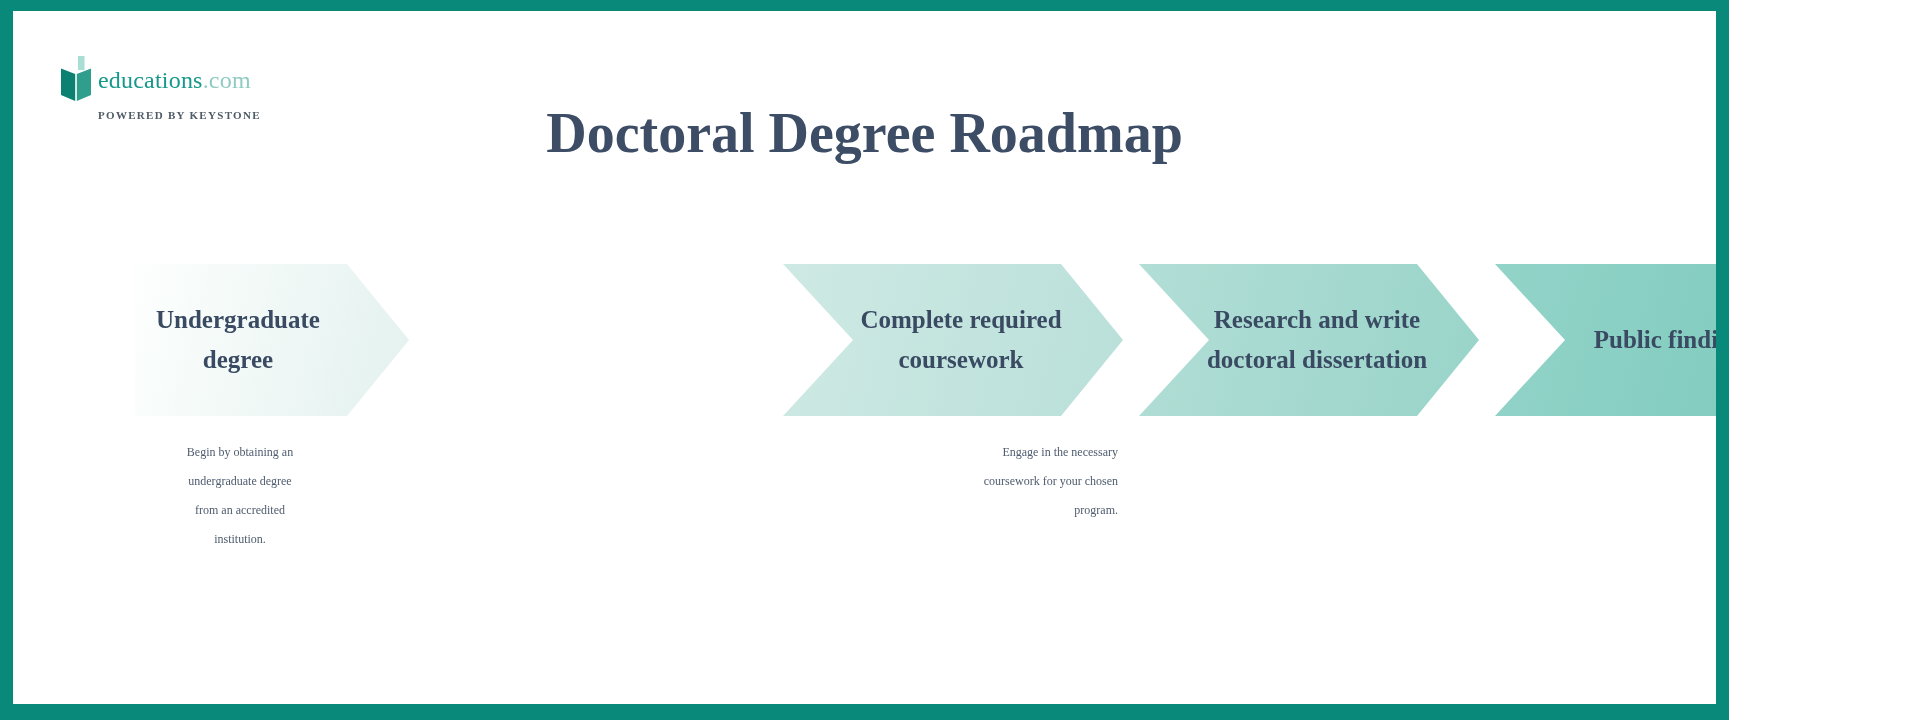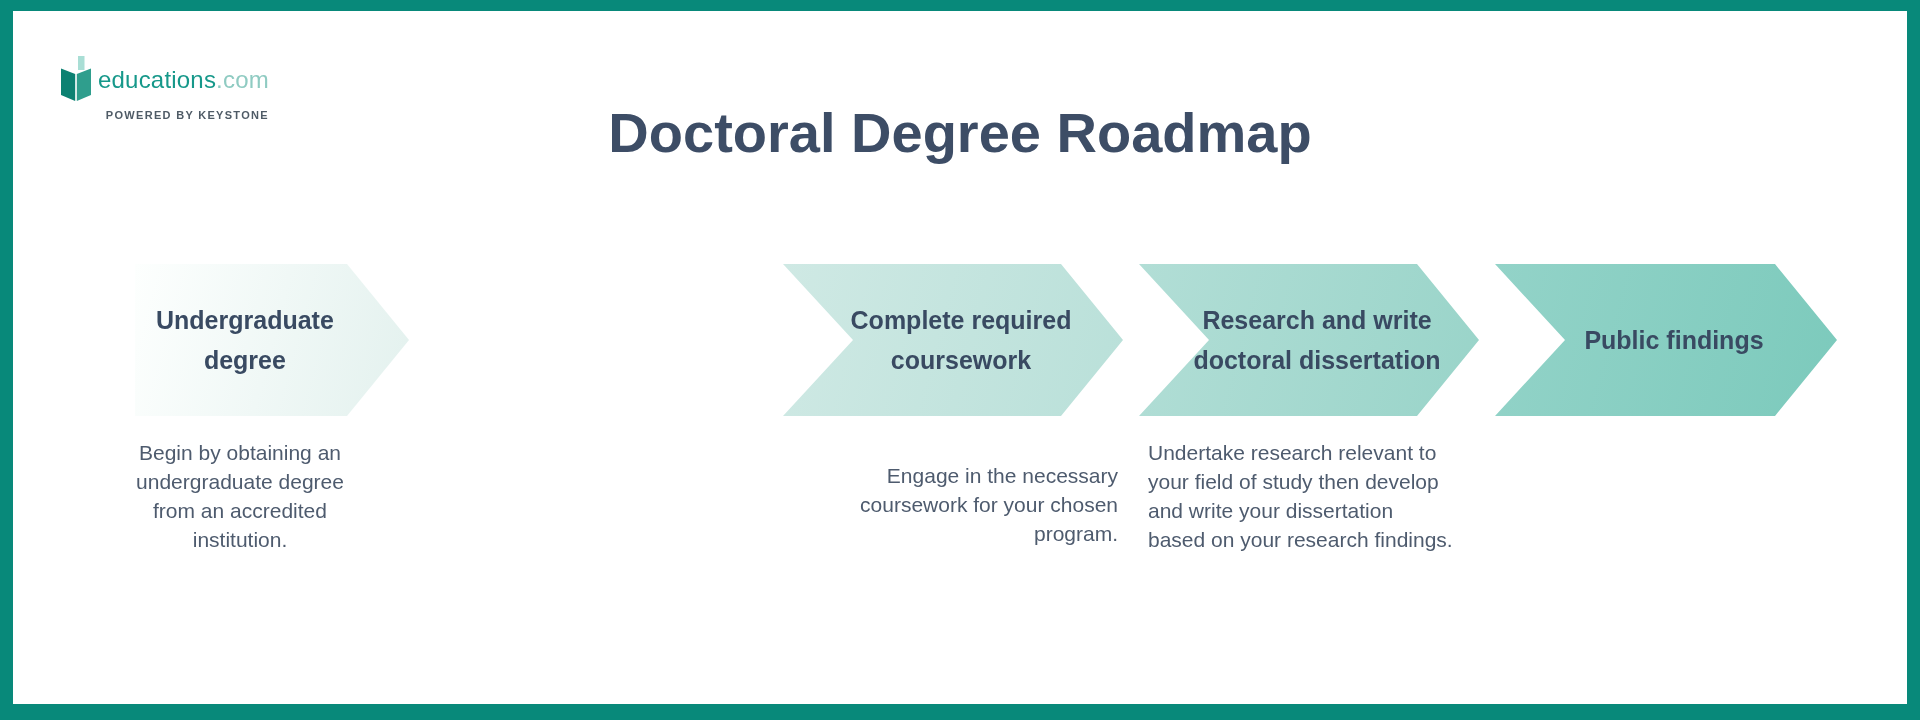--- a/index.html
+++ b/index.html
@@ -3,27 +3,28 @@
 <meta charset="utf-8">
 <style>
   html, body { margin: 0; padding: 0; }
   body {
     width: 1920px; height: 720px;
     font-family: "Liberation Sans", sans-serif;
     overflow: hidden;
   }
   .canvas {
     position: relative;
-    width: 1920px; height: 720px;
+    width: 1729px; height: 720px;
     box-sizing: border-box;
     background: #ffffff;
     border-style: solid;
     border-color: #08897a;
     border-width: 11px 13px 16px 13px;
     overflow: hidden;
+    font-family: Liberation Serif, serif;
   }
 
   
   .logo { position: absolute; left: 47px; top: 45px; display: flex; align-items: flex-start; }
   .logo-icon { width: 32px; height: 46px; display: block; }
   .logo-textcol { margin-left: 6px; }
   .brand-line { font-size: 24px; line-height: 1; padding-top: 12px; letter-spacing: 0.2px; }
   .brand-name { color: #16988a; }
   .brand-tld  { color: #8fcbc2; }
   .brand-tagline {
@@ -42,21 +43,21 @@
     text-align: center;
     font-size: 56px; font-weight: bold; line-height: 1;
     color: #3d4d66;
   }
 
   
   .roadmap { position: absolute; left: 122px; top: 253px; display: flex; gap: 16px; }
   .step { display: flex; flex-direction: column; }
   .step-1 { width: 274px; }
   .step-2 { width: 342px; }
-  .step-3 { width: 340px; gap: 23px; }
+  .step-3 { width: 340px; }
   .step-4 { width: 340px; }
   .step-5 { width: 342px; }
 
   .arrow {
     height: 152px;
     display: flex; align-items: center;
     box-sizing: border-box;
     background: #cfe9e4; 
   }
   .arrow-flat {
@@ -72,21 +73,21 @@
   .label {
     font-size: 25px; font-weight: bold; line-height: 40px;
     color: #394a62;
     white-space: pre;
     text-align: center;
   }
   .step-1 .label { text-align: center; }
 
   .desc {
     margin: 22px 0 0 0;
-    font-size: 21px; line-height: 29px;
+    font-size: 12px; line-height: 29px;
     color: #4e5b6e;
     white-space: pre;
     text-align: left;
   }
   .step-1 .desc { text-align: center; width: 274px; margin-left: -32px; }
   .step-2 .desc { margin-left: 21px; }
   .step-3 .desc { text-align: right; width: 340px; margin-left: -5px; }
   .step-4 .desc { margin-left: 9px; }
   .step-5 .desc { margin-left: 15px; }
 </style>
@@ -133,24 +134,20 @@
       <p class="desc">Engage in the necessary
 coursework for your chosen
 program.</p>
     </section>
 
     <section class="step step-4">
       <div class="arrow arrow-notched" style="background: linear-gradient(105deg, rgb(178, 222, 214), rgb(153, 212, 201));">
         <div class="label">Research and write
 doctoral dissertation</div>
       </div>
-      <p class="desc">Undertake research relevant to
-your field of study then develop
-and write your dissertation
-based on your research findings.</p>
     </section>
 
     <section class="step step-5">
       <div class="arrow arrow-notched" style="background: linear-gradient(105deg, rgb(147, 211, 200), rgb(124, 202, 188));">
         <div class="label">Public findings</div>
       </div>
     </section>
 
   </div>
 </div>

